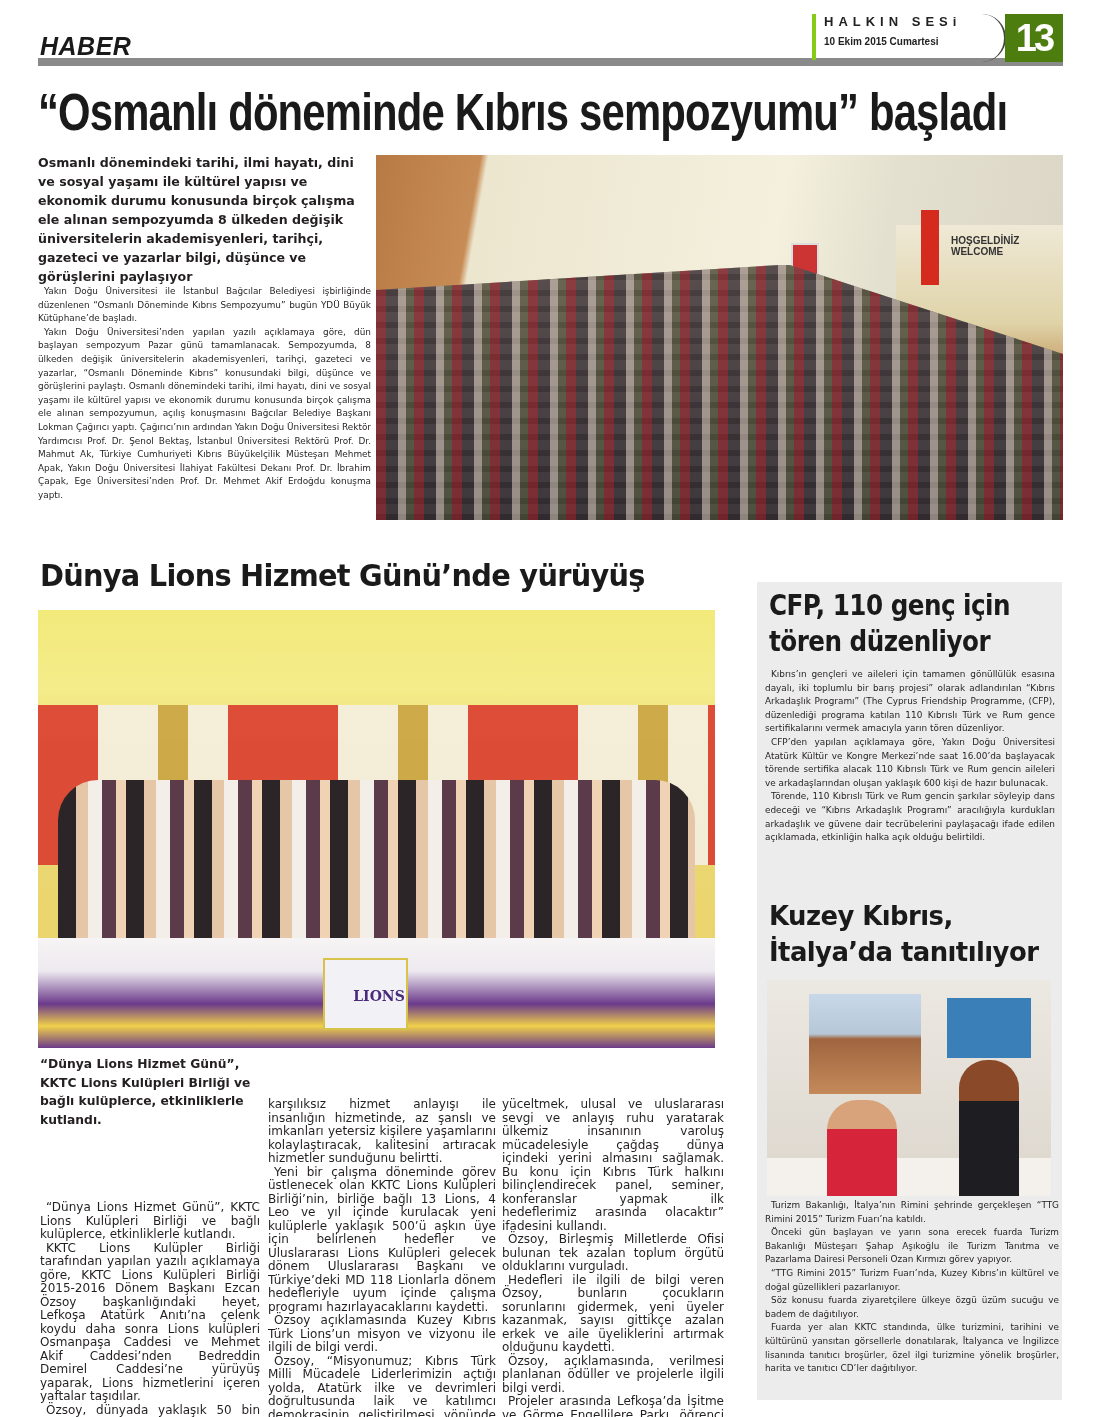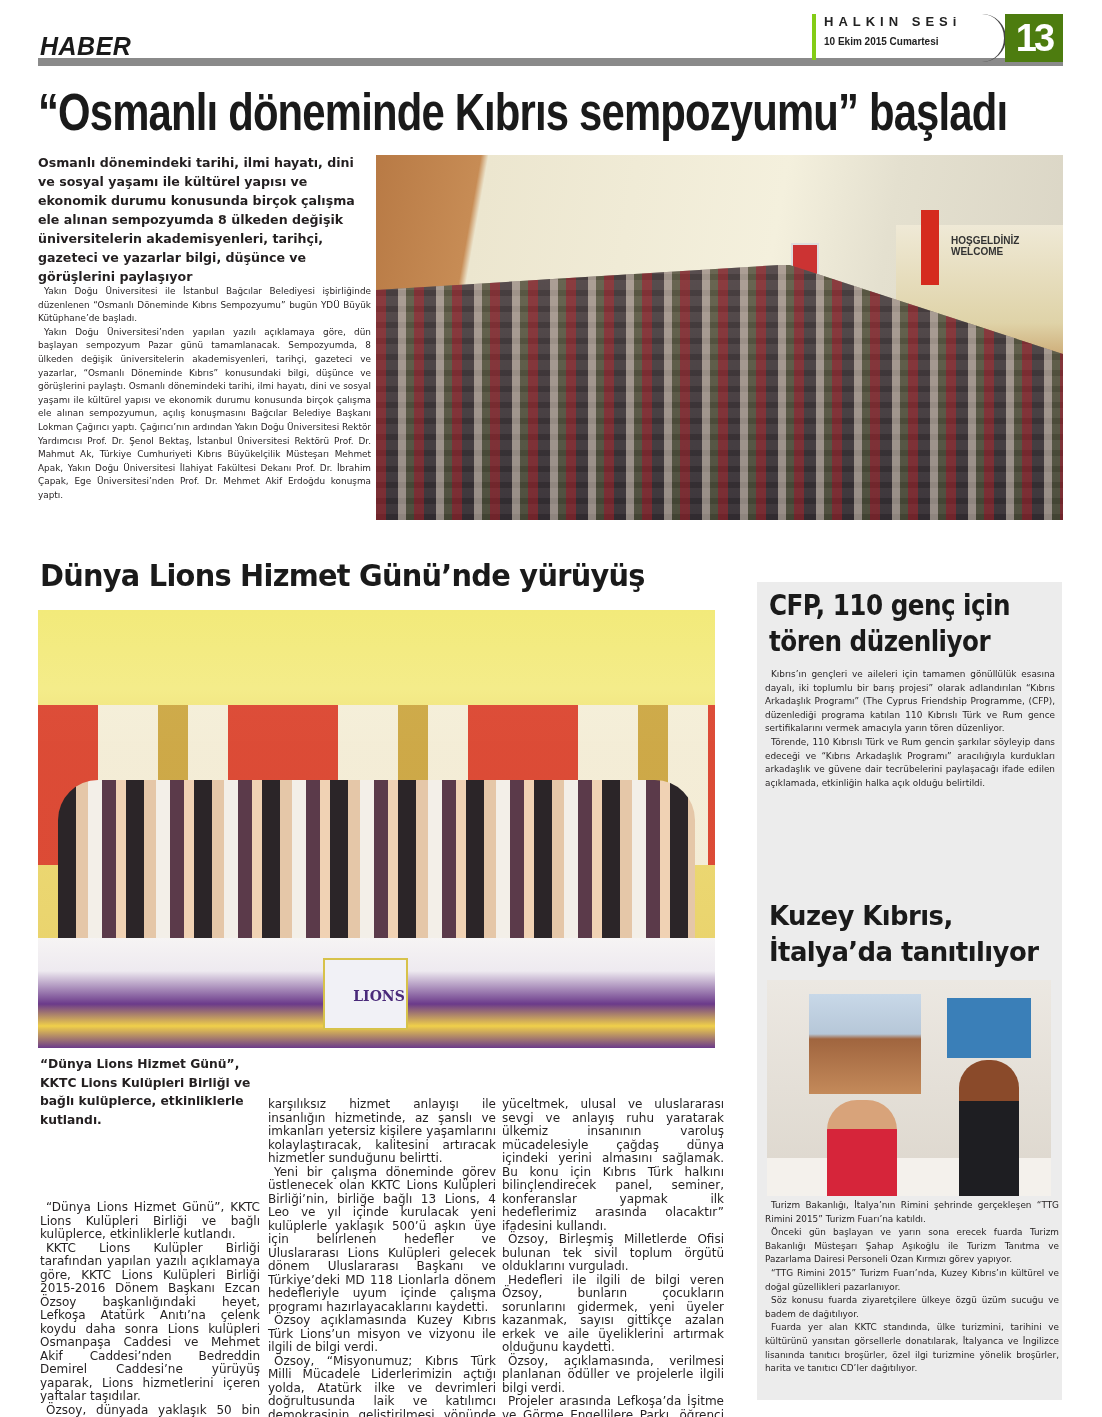--- a/index.html
+++ b/index.html
@@ -129,33 +129,34 @@
   <p>Özsoy, dünyada yaklaşık 50 bin Lions Kulübü’nde yaklaşık 1.35 milyon Lions’ın,</p>
 </div>
 <div class="col col-2">
   <p style="text-indent:0">karşılıksız hizmet anlayışı ile insanlığın hizmetinde, az şanslı ve imkanları yetersiz kişilere yaşamlarını kolaylaştıracak, kalitesini artıracak hizmetler sunduğunu belirtti.</p>
   <p>Yeni bir çalışma döneminde görev üstlenecek olan KKTC Lions Kulüpleri Birliği’nin, birliğe bağlı 13 Lions, 4 Leo ve yıl içinde kurulacak yeni kulüplerle yaklaşık 500’ü aşkın üye için belirlenen hedefler ve Uluslararası Lions Kulüpleri gelecek dönem Uluslararası Başkanı ve Türkiye’deki MD 118 Lionlarla dönem hedefleriyle uyum içinde çalışma programı hazırlayacaklarını kaydetti.</p>
   <p>Özsoy açıklamasında Kuzey Kıbrıs Türk Lions’un misyon ve vizyonu ile ilgili de bilgi verdi.</p>
   <p>Özsoy, “Misyonumuz; Kıbrıs Türk Milli Mücadele Liderlerimizin açtığı yolda, Atatürk ilke ve devrimleri doğrultusunda laik ve katılımcı demokrasinin geliştirilmesi yönünde çalışmalar yapmak, karşılıksız ve gönüllü hizmetler sunarak insani değerleri</p>
 </div>
 <div class="col col-3">
   <p style="text-indent:0">yüceltmek, ulusal ve uluslararası sevgi ve anlayış ruhu yaratarak ülkemiz insanının varoluş mücadelesiyle çağdaş dünya içindeki yerini almasını sağlamak. Bu konu için Kıbrıs Türk halkını bilinçlendirecek panel, seminer, konferanslar yapmak ilk hedeflerimiz arasında olacaktır” ifadesini kullandı.</p>
-  <p>Özsoy, Birleşmiş Milletlerde Ofisi bulunan tek sivil toplum örgütü olduklarını vurguladı.</p>
+  <p>Özsoy, Birleşmiş Milletlerde Ofisi bulunan tek azalan toplum örgütü olduklarını vurguladı.</p>
   <p>Hedefleri ile ilgili de bilgi veren Özsoy, bunların çocukların sorunlarını gidermek, yeni üyeler kazanmak, sayısı gittikçe azalan erkek ve aile üyeliklerini artırmak olduğunu kaydetti.</p>
   <p>Özsoy, açıklamasında, verilmesi planlanan ödüller ve projelerle ilgili bilgi verdi.</p>
   <p>Projeler arasında Lefkoşa’da İşitme ve Görme Engellilere Parkı, öğrenci bursları, gelir getirici organizasyonlara katılım, hastanelerle harita sağlık projeleri, film yarışmaları bulunuyor.</p>
 </div>
 
 <div class="sidebar sidebar-cfp">
   <div class="side-title side-title-cfp">
     <div>CFP, 110 genç için</div>
     <div>tören düzenliyor</div>
   </div>
   <div class="side-body side-body-cfp">
     <p>Kıbrıs’ın gençleri ve aileleri için tamamen gönüllülük esasına dayalı, iki toplumlu bir barış projesi” olarak adlandırılan “Kıbrıs Arkadaşlık Programı” (The Cyprus Friendship Programme, (CFP), düzenlediği programa katılan 110 Kıbrıslı Türk ve Rum gence sertifikalarını vermek amacıyla yarın tören düzenliyor.</p>
+    <p>CFP’den yapılan açıklamaya göre, Yakın Doğu Üniversitesi Atatürk Kültür ve Kongre Merkezi’nde saat 16.00’da başlayacak törende sertifika alacak 110 Kıbrıslı Türk ve Rum gencin aileleri ve arkadaşlarından oluşan yaklaşık 600 kişi de hazır bulunacak.</p>
     <p>Törende, 110 Kıbrıslı Türk ve Rum gencin şarkılar söyleyip dans edeceği ve “Kıbrıs Arkadaşlık Programı” aracılığıyla kurdukları arkadaşlık ve güvene dair tecrübelerini paylaşacağı ifade edilen açıklamada, etkinliğin halka açık olduğu belirtildi.</p>
   </div>
 </div>
 
 <div class="sidebar sidebar-it">
   <div class="side-title side-title-it">
     <div>Kuzey Kıbrıs,</div>
     <div>İtalya’da tanıtılıyor</div>
   </div>
   <div class="photo photo-italy">

